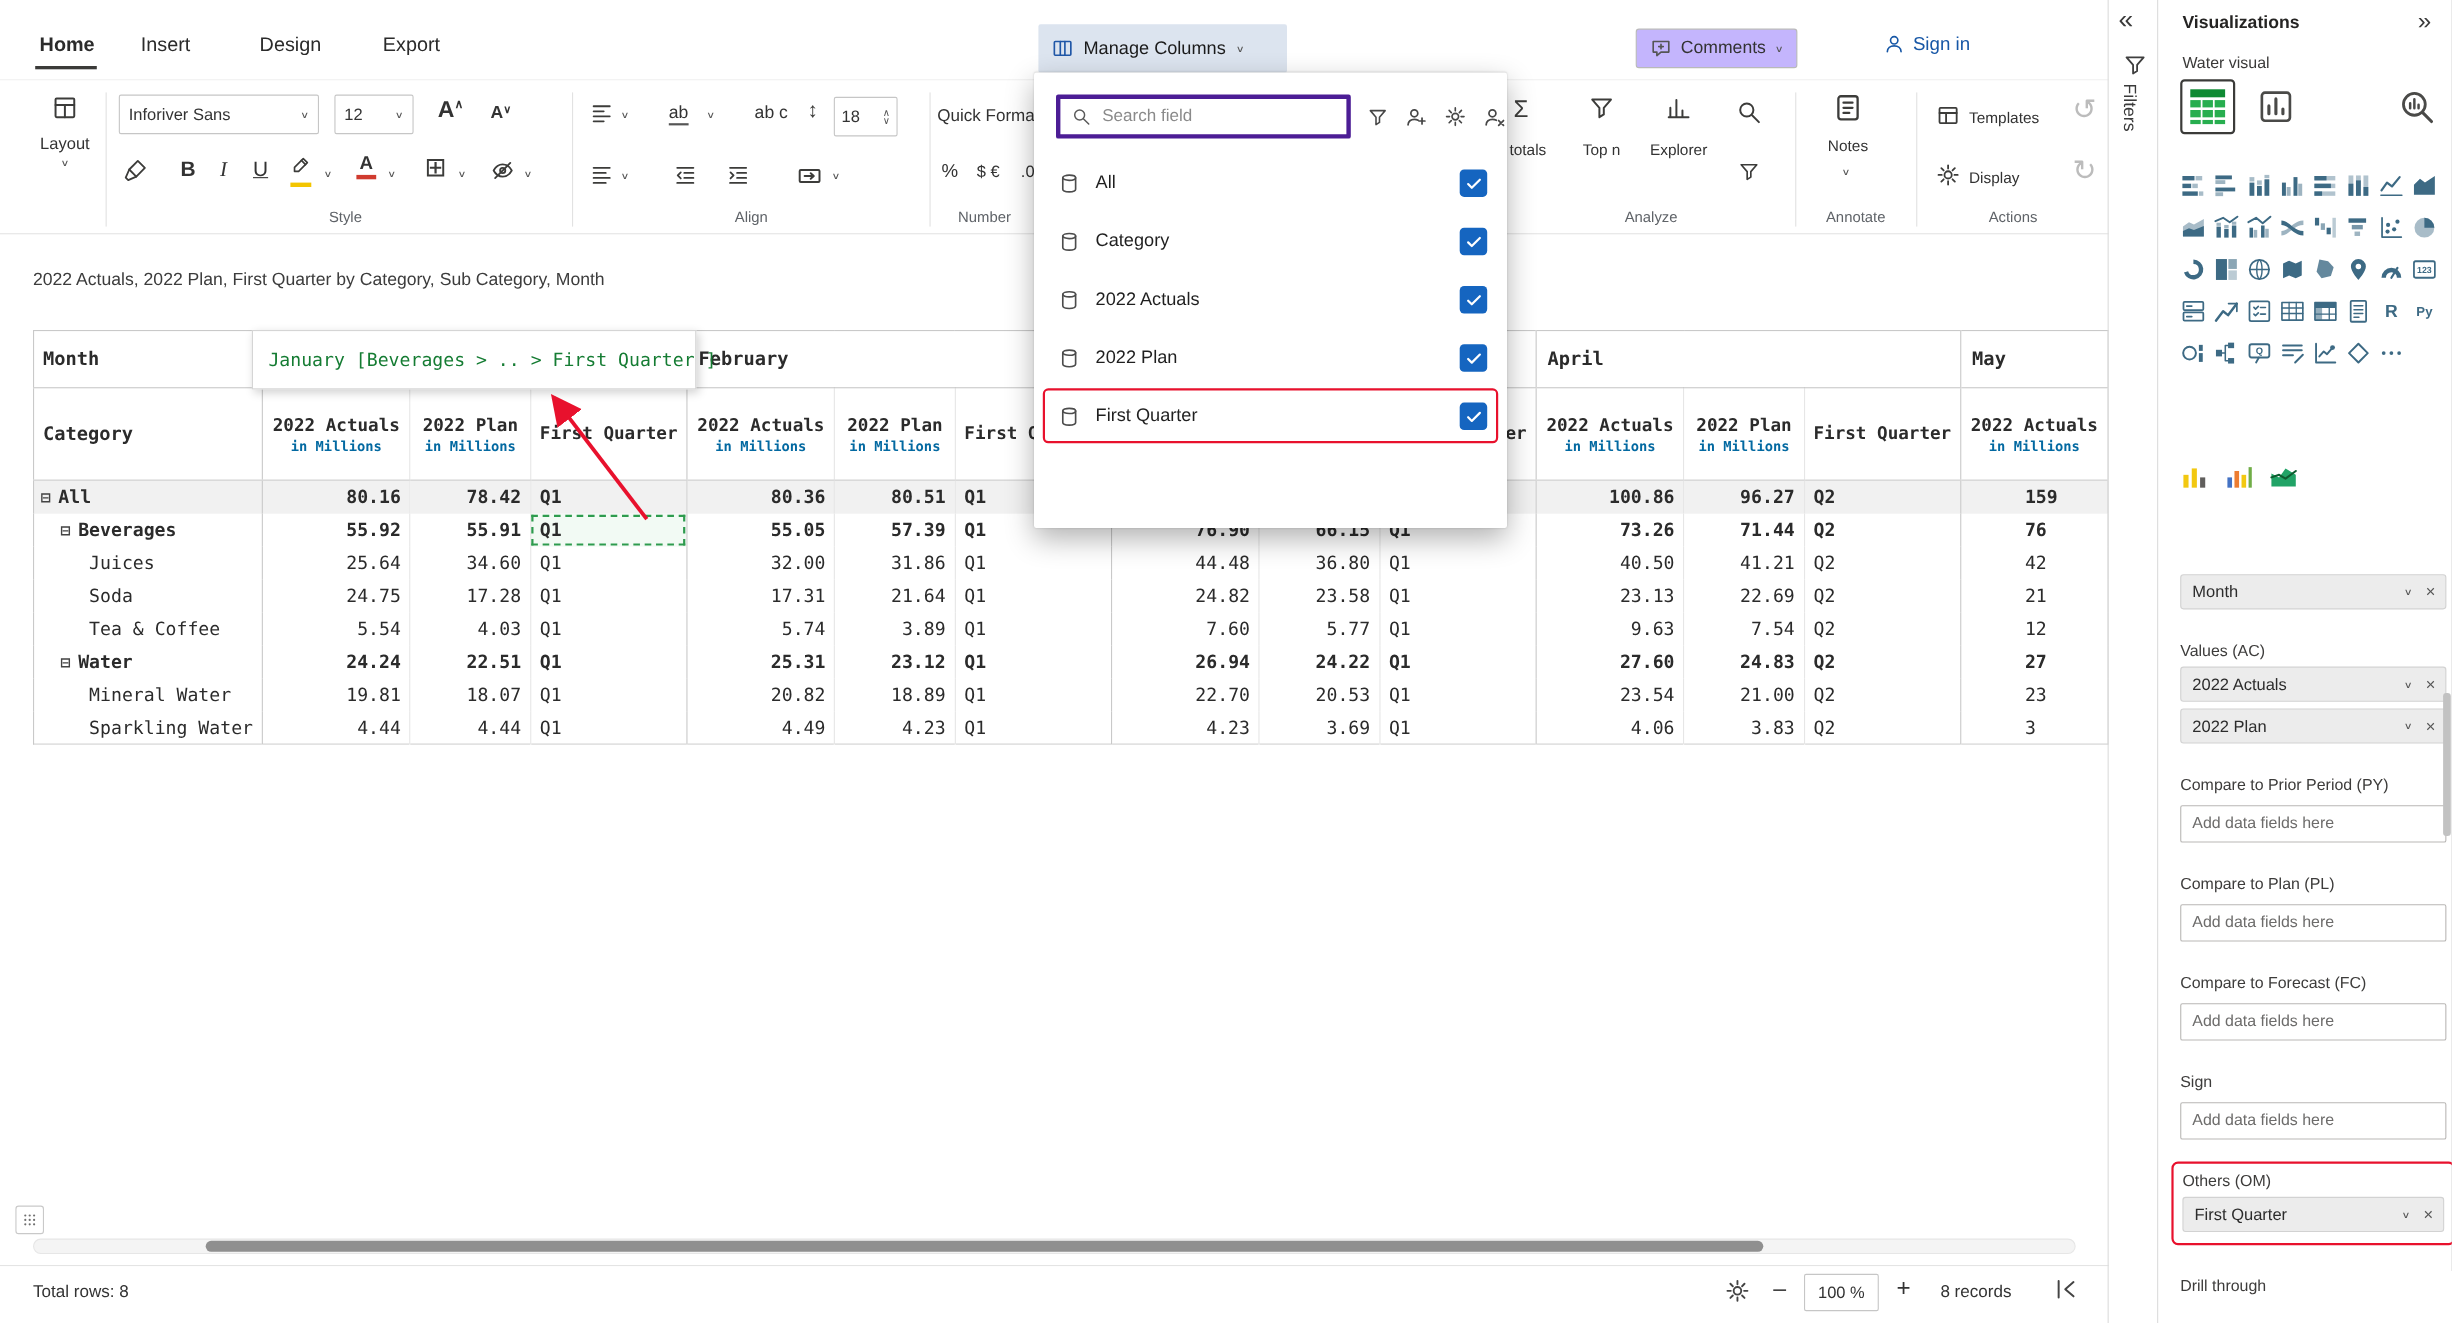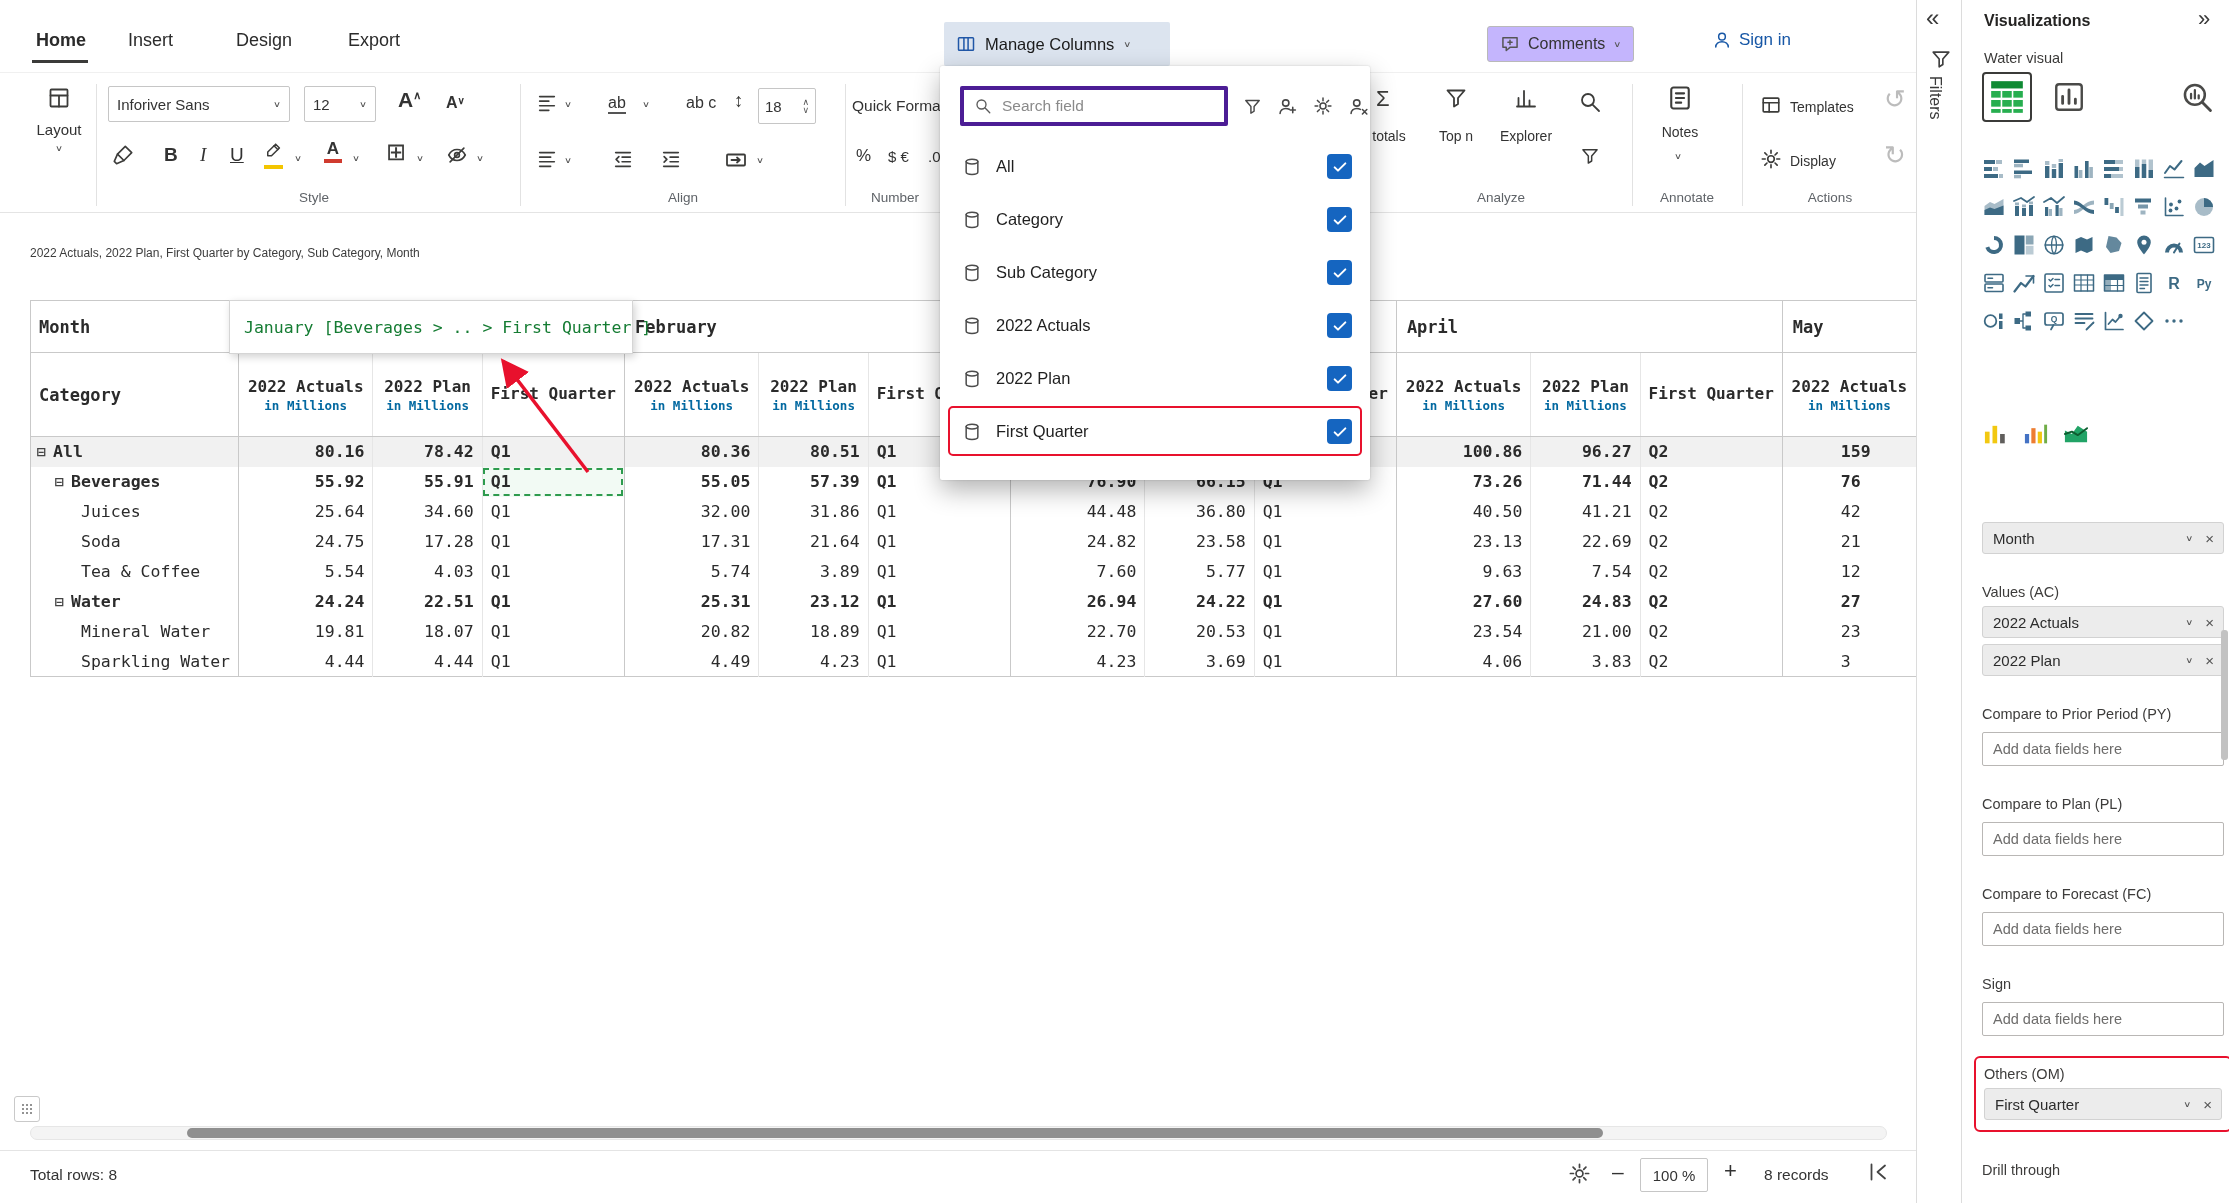--- a/index.html
+++ b/index.html
@@ -24,21 +24,21 @@
 .psearch{display:flex;align-items:center;gap:15px;padding:20px 18px 14px 20px}
 .sbox{display:flex;align-items:center;gap:8px;flex:0 0 268px;height:40px;border:4px solid #4c1d95;border-radius:2px;padding:0 10px;background:#fff}
 .sbox input{border:none;outline:none;flex:1;font-size:15.5px;font-family:inherit;color:#333;min-width:0}
 .sbox input::placeholder{color:#8a8a8a}
 .pico{color:#474747}
 .pitem{height:53px;display:flex;align-items:center;padding:0 18px 0 22px;position:relative}
 .plbl{font-size:16.5px;color:#1f1f1f;margin-left:14px;flex:1}
 .cb{width:25px;height:25px;border-radius:4px;background:var(--blue);display:flex;align-items:center;justify-content:center}
 .pitem.hl::after{content:"";position:absolute;left:8px;right:8px;top:1px;bottom:2px;border:2.5px solid var(--red);border-radius:5px;pointer-events:none}
 
-#matrix-title{position:absolute;left:30px;top:246px;font-size:12px;color:#3c3c3c}
+#matrix-title{position:absolute;left:30px;top:246px;font-size:16px;color:#3c3c3c}
 #matrix-host{position:absolute;left:30px;top:300px;width:1887px;overflow:hidden}
 #mx{border-collapse:collapse;table-layout:fixed;font-family:"DejaVu Sans Mono",monospace;color:var(--ink);border:1px solid #c9c9c9}
 #mx th,#mx td{padding:0 8px;overflow:hidden;white-space:nowrap;border-left:1px solid #e6e6e6}
 #mx th:first-child,#mx td:first-child{border-left:none}
 #mx .gs{border-left:1px solid #c9c9c9}
 #mx tr.hr1 th{height:52px;text-align:left;font-size:17px;font-weight:bold;border-bottom:1px solid #c9c9c9;padding-left:10px}
 #mx tr.hr1 .corner{padding-left:8px}
 #mx tr.hr2 th{height:84px;border-bottom:1px solid #c9c9c9;font-size:16px;font-weight:bold;text-align:center;vertical-align:middle}
 #mx tr.hr2 .cat{text-align:left;font-size:17px;padding-left:8px}
 #mx .sub{font-weight:bold;font-size:12.5px;color:#0369a1;margin-top:2px}
@@ -551,36 +551,20 @@
             </i>
           </span>
         </div>
         <div class="pitem">
           <i class="ic" style="color:#4c4c4c">
             <svg width="20" height="20" viewBox="0 0 24 24" fill="none" stroke="currentColor" stroke-width="1.8" stroke-linecap="round" stroke-linejoin="round">
               <ellipse cx="12" cy="5.5" rx="7" ry="2.8"></ellipse>
               <path d="M5 5.5V18c0 1.6 3.1 2.9 7 2.9s7-1.3 7-2.9V5.5"></path>
             </svg>
           </i>
-          <span class="plbl">Sub Category</span>
-          <span class="cb">
-            <i class="ic" style="color:#fff">
-              <svg width="16" height="16" viewBox="0 0 24 24" fill="none" stroke="currentColor" stroke-width="1.8" stroke-linecap="round" stroke-linejoin="round">
-                <path d="M4 12.5l5 5L20 6.5" stroke-width="3"></path>
-              </svg>
-            </i>
-          </span>
-        </div>
-        <div class="pitem">
-          <i class="ic" style="color:#4c4c4c">
-            <svg width="20" height="20" viewBox="0 0 24 24" fill="none" stroke="currentColor" stroke-width="1.8" stroke-linecap="round" stroke-linejoin="round">
-              <ellipse cx="12" cy="5.5" rx="7" ry="2.8"></ellipse>
-              <path d="M5 5.5V18c0 1.6 3.1 2.9 7 2.9s7-1.3 7-2.9V5.5"></path>
-            </svg>
-          </i>
           <span class="plbl">2022 Actuals</span>
           <span class="cb">
             <i class="ic" style="color:#fff">
               <svg width="16" height="16" viewBox="0 0 24 24" fill="none" stroke="currentColor" stroke-width="1.8" stroke-linecap="round" stroke-linejoin="round">
                 <path d="M4 12.5l5 5L20 6.5" stroke-width="3"></path>
               </svg>
             </i>
           </span>
         </div>
         <div class="pitem">

